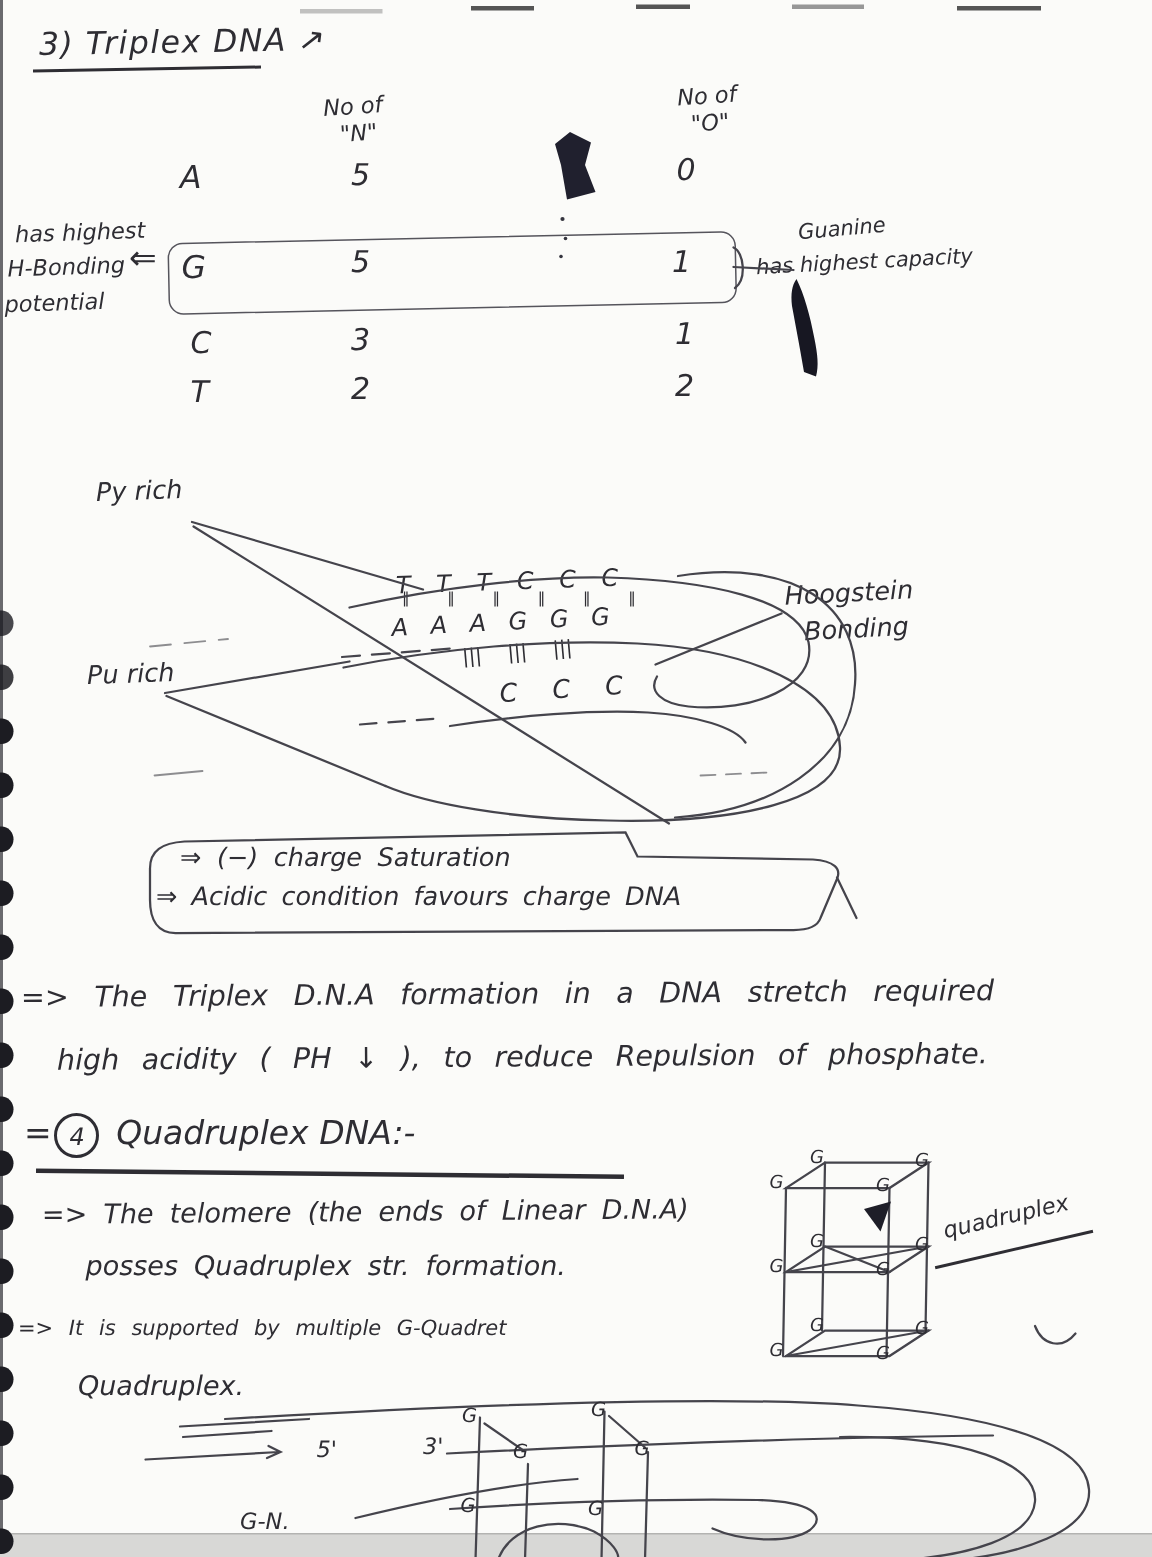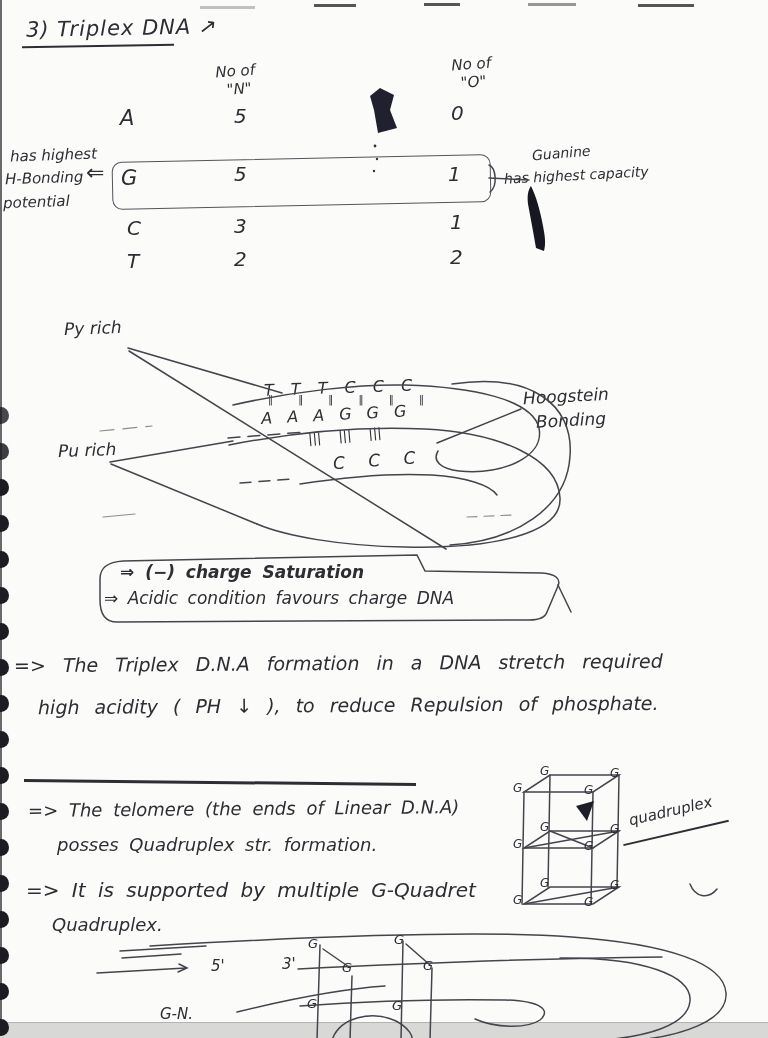--- a/index.html
+++ b/index.html
@@ -106,31 +106,35 @@
   <div class="hw" style="left:64px;top:318px;font-size:17px;transform:rotate(-2deg);">Py rich</div>
   <div class="hw" style="left:58px;top:440px;font-size:17px;transform:rotate(-2deg);">Pu rich</div>
   <div class="hw" style="left:264px;top:378px;font-size:16px;letter-spacing:6px;transform:rotate(-2deg);">T T T C C C</div>
   <div class="hw" style="left:268px;top:394px;font-size:10px;letter-spacing:11px;font-style:normal;">‖ ‖ ‖ ‖ ‖ ‖</div>
   <div class="hw" style="left:261px;top:405px;font-size:16px;letter-spacing:5px;transform:rotate(-3deg);">A A A G G G</div>
   <div class="hw" style="left:308px;top:428px;font-size:13px;word-spacing:13px;font-style:normal;transform:rotate(-5deg);">||| ||| |||</div>
   <div class="hw" style="left:333px;top:450px;font-size:17px;letter-spacing:9px;transform:rotate(-4deg);">C C C</div>
   <div class="hw" style="left:523px;top:386px;font-size:17px;transform:rotate(-3deg);">Hoogstein</div>
   <div class="hw" style="left:536px;top:410px;font-size:17px;transform:rotate(-3deg);">Bonding</div>
 
-  <div class="hw" style="left:120px;top:562px;font-size:17px;word-spacing:5px;font-weight:bold;">⇒ (−) charge Saturation</div>
+  <div class="hw" style="left:120px;top:562px;font-size:17px;word-spacing:5px;">⇒ (−) charge Saturation</div>
   <div class="hw" style="left:104px;top:588px;font-size:17px;word-spacing:4px;">⇒ Acidic condition favours charge DNA</div>
 
   <div class="hw" style="left:14px;top:652px;font-size:19px;word-spacing:11px;transform:rotate(-0.4deg);">=&gt; The Triplex D.N.A formation in a DNA stretch required</div>
   <div class="hw" style="left:38px;top:694px;font-size:19px;word-spacing:9px;transform:rotate(-0.4deg);">high acidity ( PH ↓ ), to reduce Repulsion of phosphate.</div>
 
+  <div class="hw" style="left:16px;top:742px;font-size:22px;">
+    <span style="font-style:normal;">=</span><span class="circle-marker">4</span>
+    <span>Quadruplex DNA:-</span>
+  </div>
   <div class="underline" style="left:24px;top:781px;width:392px;height:3px;transform:rotate(0.6deg);"></div>
 
   <div class="hw" style="left:28px;top:798px;font-size:18px;word-spacing:5px;transform:rotate(-0.5deg);">=&gt; The telomere (the ends of Linear D.N.A)</div>
   <div class="hw" style="left:57px;top:834px;font-size:18px;word-spacing:5px;">posses Quadruplex str. formation.</div>
-  <div class="hw" style="left:26px;top:878px;font-size:20px;word-spacing:6px;">=&gt; It is supported by multiple G-Quadret</div>
+  <div class="hw" style="left:12px;top:878px;font-size:14px;word-spacing:6px;">=&gt; It is supported by multiple G-Quadret</div>
   <div class="hw" style="left:52px;top:914px;font-size:18px;">Quadruplex.</div>
 
   <div class="hw" style="left:628px;top:802px;font-size:15px;transform:rotate(-13deg);">quadruplex</div>
   <div class="underline" style="left:622px;top:832px;width:108px;height:1.6px;transform:rotate(-13deg);"></div>
 
   <div class="hw" style="left:211px;top:957px;font-size:15px;">5'</div>
   <div class="hw" style="left:282px;top:955px;font-size:15px;">3'</div>
   <div class="hw" style="left:160px;top:1005px;font-size:15px;">G-N.</div>
 
   <svg class="overlay" width="768" height="1038" viewBox="0 0 768 1038">

